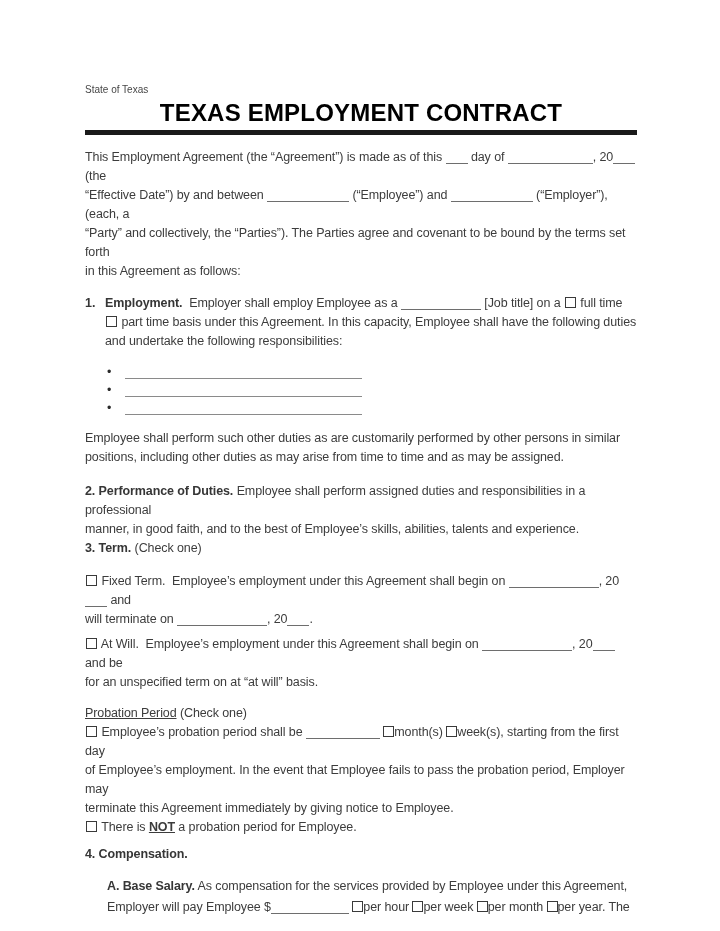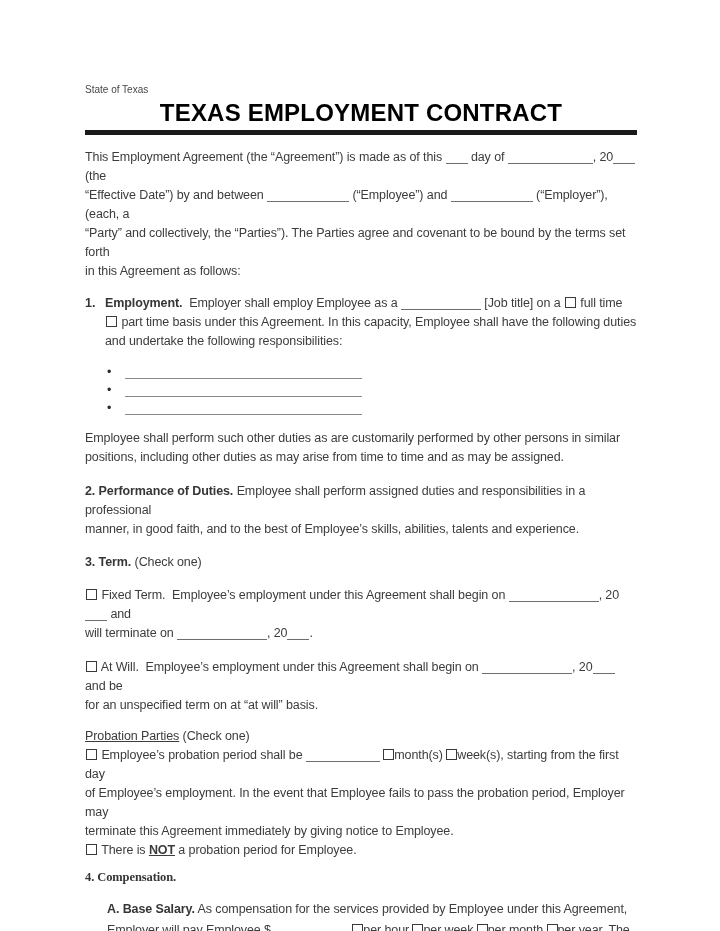--- a/index.html
+++ b/index.html
@@ -25,25 +25,25 @@
   .cb.t { margin:0; }
   .intro { margin-top:13px; }
   .sec1 { margin-top:13px; position:relative; padding-left:20px; }
   .sec1 .num { position:absolute; left:0; top:0; }
   .bullets { margin-top:12px; padding-left:22px; }
   .bullet-row { height:18px; }
   .dot { display:inline-block; width:18px; color:#2a2a2a; }
   .blank-duty { width:237px; border-bottom:1.4px solid #8a8a8a; height:12px; }
   .other-duties { margin-top:12px; }
   .sec2 { margin-top:15px; }
-  .sec3 { margin-top:14px; }
+  .sec3 { margin-top:0; }
   .fixed-term { margin-top:14px; }
-  .at-will { margin-top:15px; }
+  .at-will { margin-top:6px; }
   .probation { margin-top:12px; }
-  .sec4 { margin-top:8px;font-family:Liberation Serif, serif; }
+  .sec4 { margin-top:8px; }
   .base-salary { margin-top:12px; padding-left:22px; }
   .base-salary .ln { line-height:21px; }
 </style>
 </head>
 <body>
 
 <div class="page">
 
   <div class="state-label">State of Texas</div>
 
@@ -89,21 +89,21 @@
     <div class="ln"><span class="cb"></span> <span>Fixed Term.</span>&nbsp; <span>Employee’s employment under this Agreement shall begin on</span> <span class="bl w90"></span><span>, 20</span><span class="bl w22"></span> <span>and</span></div>
     <div class="ln"><span>will terminate on</span> <span class="bl w90"></span><span>, 20</span><span class="bl w22"></span><span>.</span></div>
   </div>
 
   <div class="at-will">
     <div class="ln"><span class="cb"></span> <span>At Will.</span>&nbsp; <span>Employee’s employment under this Agreement shall begin on</span> <span class="bl w90"></span><span>, 20</span><span class="bl w22"></span> <span>and be</span></div>
     <div class="ln">for an unspecified term on at “at will” basis.</div>
   </div>
 
   <div class="probation">
-    <div class="ln"><span class="u">Probation Parties</span> <span>(Check one)</span></div>
+    <div class="ln"><span class="u">Probation Period</span> <span>(Check one)</span></div>
     <div class="ln"><span class="cb"></span> <span>Employee’s probation period shall be</span> <span class="bl w75"></span> <span class="cb t"></span><span>month(s)</span> <span class="cb t"></span><span>week(s), starting from the first day</span></div>
     <div class="ln">of Employee’s employment. In the event that Employee fails to pass the probation period, Employer may</div>
     <div class="ln">terminate this Agreement immediately by giving notice to Employee.</div>
     <div class="ln"><span class="cb"></span> <span>There is</span> <span class="bu">NOT</span> <span>a probation period for Employee.</span></div>
   </div>
 
   <div class="sec4">
     <div class="ln b">4. Compensation.</div>
   </div>
 

